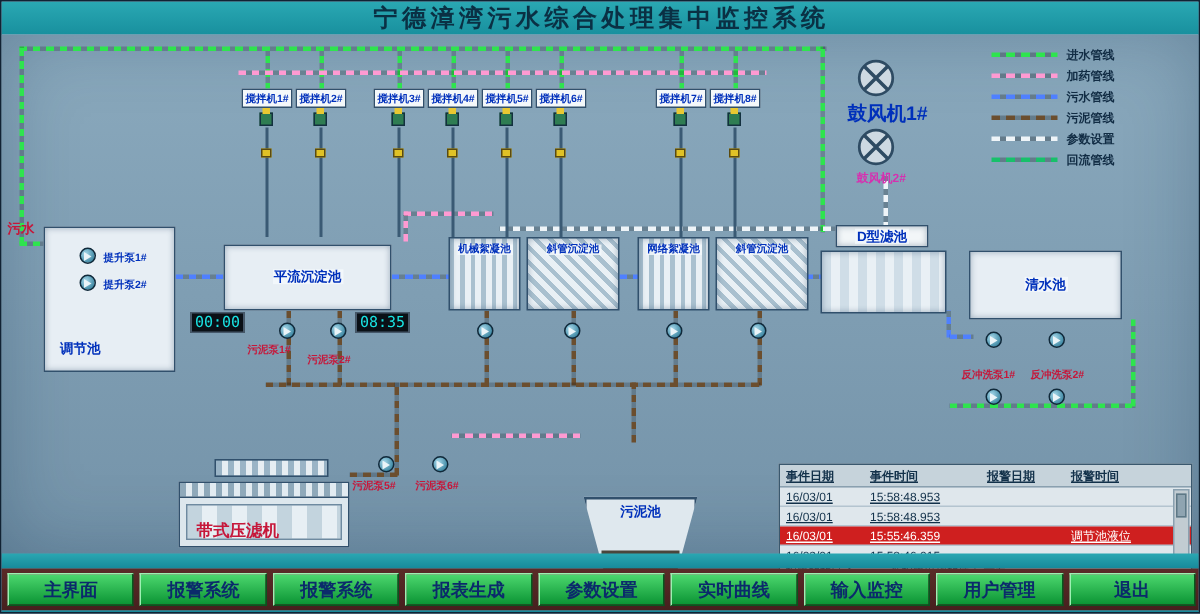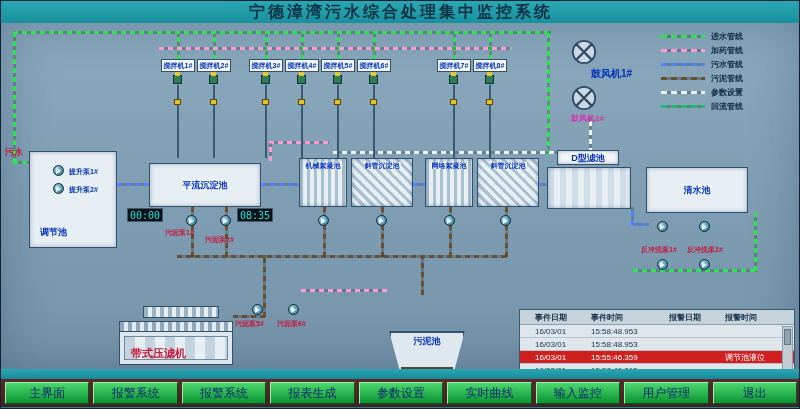--- a/index.html
+++ b/index.html
@@ -56,31 +56,31 @@
   .belt-grid{position:absolute;left:4px;top:14px;right:4px;bottom:4px;background:repeating-linear-gradient(90deg,#c3d4de 0 10px,#e7eff4 10px 20px);border:1px solid #6e8aa0;}
   .belt-feed{position:absolute;left:142px;top:283px;width:76px;height:12px;background:repeating-linear-gradient(90deg,#9ab4c6 0 4px,#e7eef3 4px 8px);border:1px solid #31506c;}
   
   .wuni{position:absolute;left:388px;top:308px;width:76px;height:56px;background:#dfe8ee;clip-path:polygon(0 0,100% 0,80% 100%,20% 100%);box-shadow:inset 0 0 0 2px #31506c;}
   .wuni:after{content:"";position:absolute;left:16%;right:16%;bottom:4px;height:16px;background:#4a463c;}
   .wuni .tl{position:absolute;left:0;right:0;top:4px;text-align:center;font-size:9px;font-weight:bold;color:#0030bb;}
   
   .alarm{position:absolute;left:518px;top:286px;width:276px;height:80px;background:#dfe7ec;border:1px solid #3a586e;font-size:8px;color:#12314a;}
   .arow{display:flex;height:13px;border-bottom:1px solid #b4c4cf;align-items:center;}
   .arow.head{height:15px;background:#c6d3db;font-weight:bold;border-bottom:1px solid #8aa0af;}
-  .arow span{display:block;padding-left:15px;overflow:hidden;white-space:nowrap;}
+  .arow span{display:block;padding-left:4px;overflow:hidden;white-space:nowrap;text-decoration:underline;}
   .arow .c1{width:56px}.arow .c2{width:78px}.arow .c3{width:56px}.arow .c4{width:66px}
   .arow.alert{background:#cf1f1f;color:#fff;}
   .sbar{position:absolute;right:1px;top:16px;width:11px;height:52px;background:#c2ccd2;border:1px solid #8aa0af;}
   .sbar .thumb{position:absolute;left:1px;top:2px;width:7px;height:16px;background:#8fa4b1;border:1px solid #5e7886;}
   .afoot{position:absolute;left:4px;bottom:2px;width:268px;display:flex;font-size:7.5px;color:#12314a;}
   .afoot span{margin-right:26px;white-space:nowrap;}
   
   .strip{position:absolute;left:0;top:368px;width:800px;height:10px;background:linear-gradient(#2aa7b2,#17899a);}
   .menu-bar{position:absolute;left:0;top:378px;width:800px;height:28px;background:linear-gradient(#5a2b28,#46201e);display:flex;align-items:center;padding:0 4px;gap:4px;}
-  .menu-bar button{flex:1;height:22px;background:linear-gradient(#4cd76e,#0b9434);border:1px solid #07551e;border-top-color:#9df0b2;border-left-color:#9df0b2;color:#0b2a6b;font-weight:normal;font-size:12px;font-family:"Liberation Sans",sans-serif;cursor:pointer;white-space:nowrap;padding:0;}
+  .menu-bar button{flex:1;height:22px;background:linear-gradient(#4cd76e,#0b9434);border:1px solid #07551e;border-top-color:#9df0b2;border-left-color:#9df0b2;color:#0b2a6b;font-weight:bold;font-size:12px;font-family:"Liberation Sans",sans-serif;cursor:pointer;white-space:nowrap;padding:0;}
   .strip2{position:absolute;left:0;top:406px;width:800px;height:3px;background:#17899a;}
 </style>
 </head>
 <body>
 
 <div class="screen">
 
   <div class="title-bar">
     <span class="t">宁德漳湾污水综合处理集中监控系统</span>
   </div>
@@ -206,21 +206,21 @@
     <div class="valve" style="left:369px;top:76px"></div>
     <div class="valve" style="left:449px;top:76px"></div>
     <div class="valve" style="left:485px;top:76px"></div>
 
     <div class="fan" style="left:570px;top:16px">
       <svg viewBox="0 0 20 20">
           <circle cx="10" cy="10" r="8.6" fill="#cdd9e2" stroke="#2e4b63" stroke-width="1.4"></circle>
           <path d="M10 10L3.8 3.8M10 10l6.2-6.2M10 10l-6.2 6.2M10 10l6.2 6.2" stroke="#2e4b63" stroke-width="1.8" fill="none"></path>
         </svg>
     </div>
-    <span class="lbl blue" style="left:590px;top:44px;font-size:10px">鼓风机1#</span>
+    <span class="lbl blue" style="left:564px;top:44px;font-size:13px">鼓风机1#</span>
     <div class="fan" style="left:570px;top:62px">
       <svg viewBox="0 0 20 20">
           <circle cx="10" cy="10" r="8.6" fill="#cdd9e2" stroke="#2e4b63" stroke-width="1.4"></circle>
           <path d="M10 10L3.8 3.8M10 10l6.2-6.2M10 10l-6.2 6.2M10 10l6.2 6.2" stroke="#2e4b63" stroke-width="1.8" fill="none"></path>
         </svg>
     </div>
     <span class="lbl mag" style="left:570px;top:90px;font-size:8px">鼓风机2#</span>
 
     <div class="tank" style="left:28px;top:128px;width:88px;height:97px">
       <span class="lbl blue big" style="left:10px;top:74px">调节池</span>

